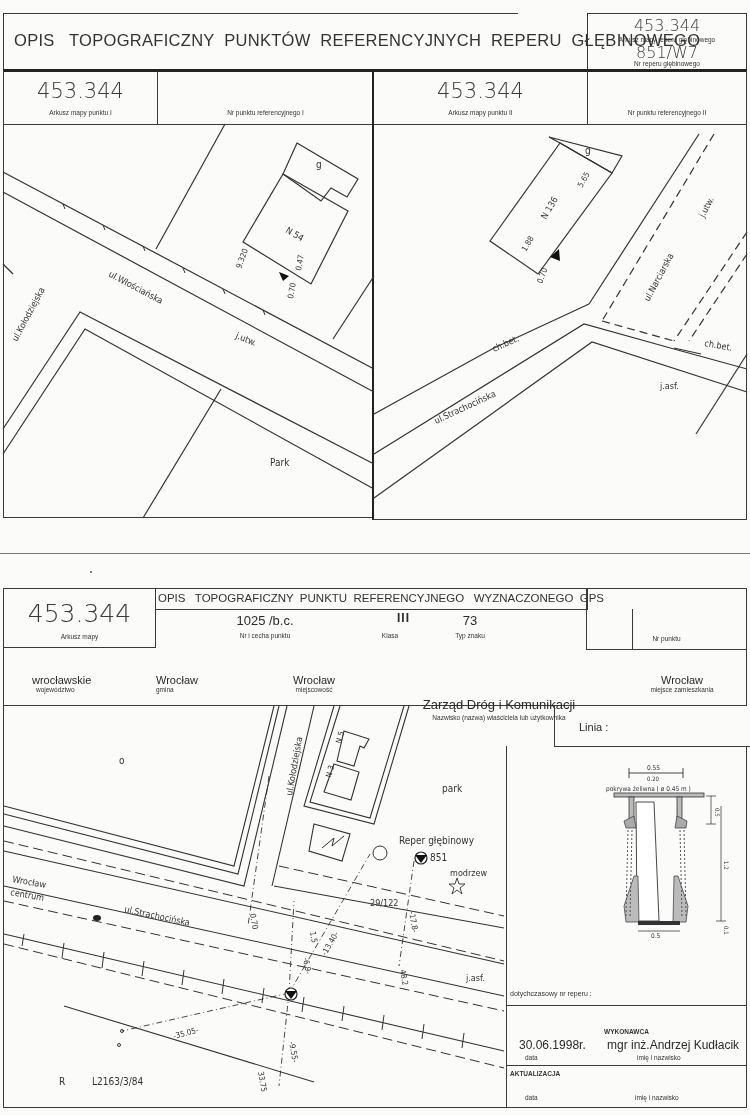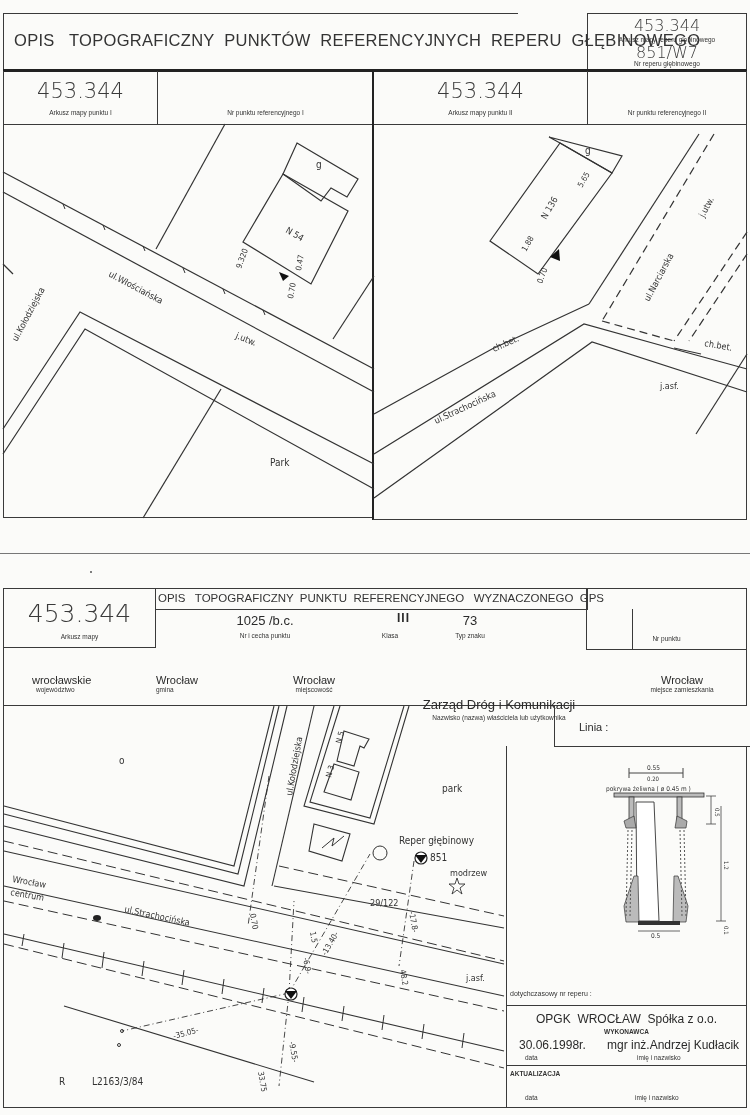--- a/index.html
+++ b/index.html
@@ -207,21 +207,20 @@
       <line x1="215" y1="60" x2="215" y2="175"></line>
         <line x1="210" y1="175" x2="220" y2="175"></line>
     </g>
     <text x="209" y="62" font-size="6" transform="rotate(90 209 62)">0.5</text>
     <text x="218" y="115" font-size="6" transform="rotate(90 218 115)">1.2</text>
     <text x="218" y="180" font-size="6" transform="rotate(90 218 180)">0.1</text>
     <text x="145" y="192" font-size="6.5">0.5</text>
   </svg>
 
   <div class="box" style="left:506px;top:1005px;width:241px;height:61px;border-top:1.5px solid #3a3a3a;">
-    <div class="abs ctr" style="left:0;right:0;top:6px;font-size:12px;white-space:pre;">OPGK  WROCŁAW  Spółka z o.o.</div>
     <div class="abs ctr cap" style="left:0;right:0;top:22px;font-weight:bold;">WYKONAWCA</div>
     <div class="abs" style="left:12px;top:32px;font-size:12px;">30.06.1998r.</div>
     <div class="abs cap" style="left:18px;top:48px;">data</div>
     <div class="abs" style="left:100px;top:32px;font-size:12px;">mgr inż.Andrzej Kudłacik</div>
     <div class="abs cap" style="left:130px;top:48px;">imię i nazwisko</div>
   </div>
   <div class="box" style="left:506px;top:1065px;width:241px;height:43px;border-top:1.5px solid #3a3a3a;">
     <div class="abs cap" style="left:3px;top:4px;font-weight:bold;">AKTUALIZACJA</div>
     <div class="abs cap" style="left:18px;top:28px;">data</div>
     <div class="abs cap" style="left:128px;top:28px;">imię i nazwisko</div>

